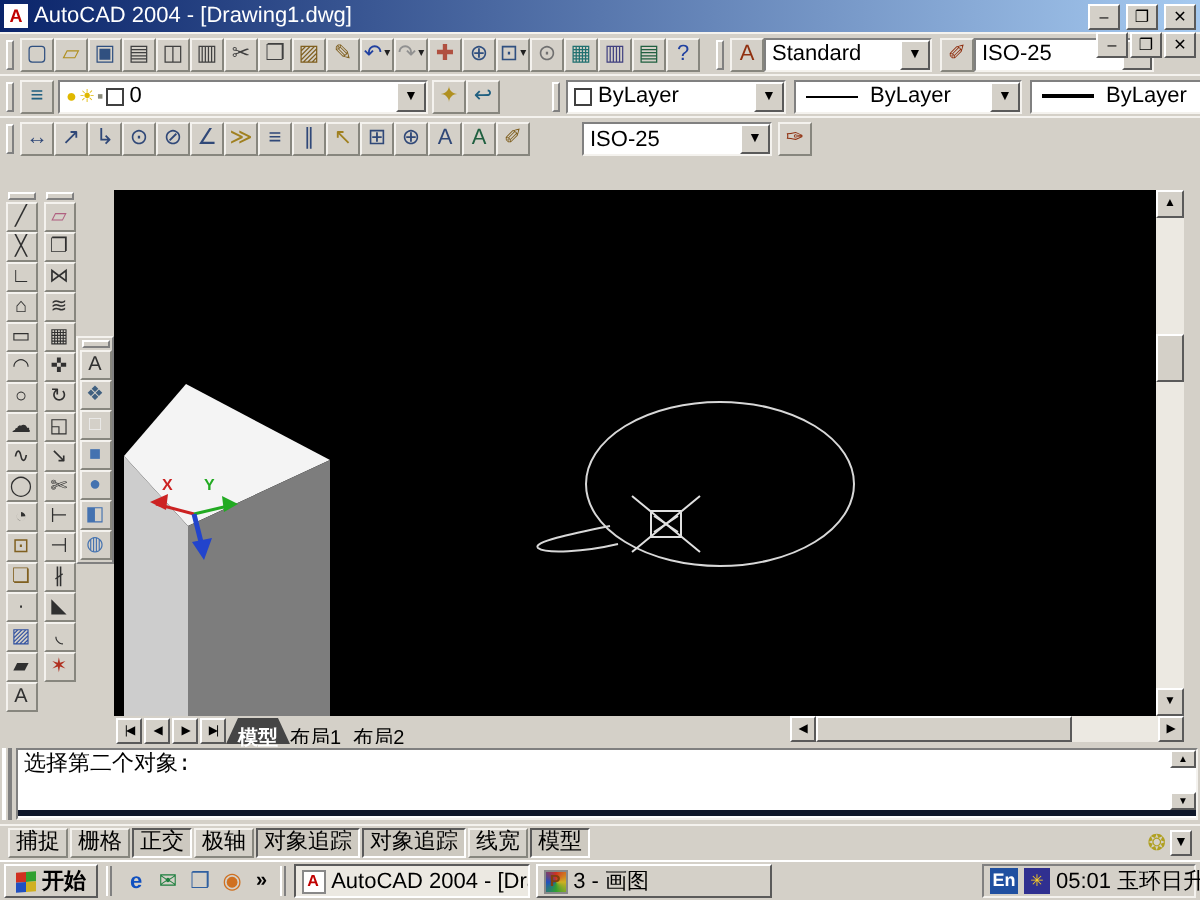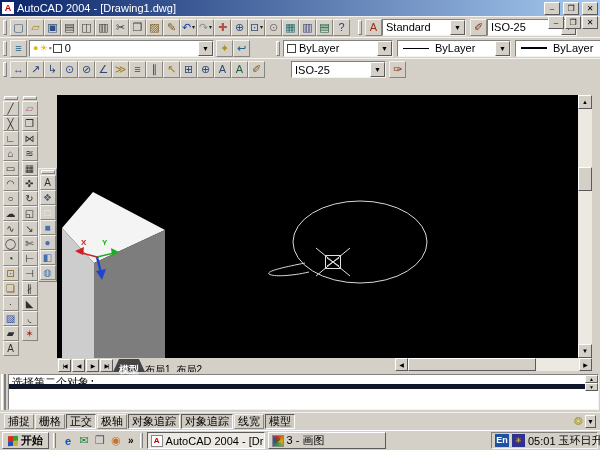--- a/index.html
+++ b/index.html
@@ -64,21 +64,21 @@
   .hscroll{position:absolute;left:338px;top:0;width:197px;height:13px;background:#ece9e2;display:flex;align-items:center}
   .hthumb{width:128px;height:13px}
   .hscroll .right{margin-left:auto}
 
   
   .cmdarea{position:absolute;left:0;top:372px;width:600px;height:40px;background:#d4d0c8;display:flex;padding:2px 1px}
   .cgrip{width:5px;margin-right:2px;border-left:2px solid #fff;border-right:2px solid #808080}
   .cbox{flex:1;background:#fff;border:1px solid;border-color:#808080 #f4f2ee #f4f2ee #808080;display:flex;flex-direction:column;overflow:hidden}
   .crow{display:flex;align-items:stretch}
   .crow .txt{flex:1;font-family:"Liberation Mono","DejaVu Sans Mono",monospace;font-size:11px;line-height:16px;padding:0 3px;white-space:nowrap;overflow:hidden}
-  .chist{height:14px;border-bottom:5px solid #0f172a}
+  .chist{height:33px;border-bottom:3px solid #0f172a}
   .cinput{height:16px}
   .cmini-v{width:13px;display:flex;flex-direction:column;justify-content:space-between}
   .cmini-v .sbtn{width:13px;height:9px;font-size:5px}
   .cmini-h{width:46px;display:flex;align-items:center;background:#ece9e2}
   .cmini-h .sbtn{width:12px;height:14px;font-size:5px}
   .cmini-h .mthumb{width:14px;height:14px}
 
   
   .statusbar{position:absolute;left:0;top:412px;width:600px;height:18px;border-top:1px solid #f4f2ee;display:flex;align-items:center;padding:0 4px;background:#d4d0c8}
   .coords{width:196px;font-size:11px;white-space:nowrap}

